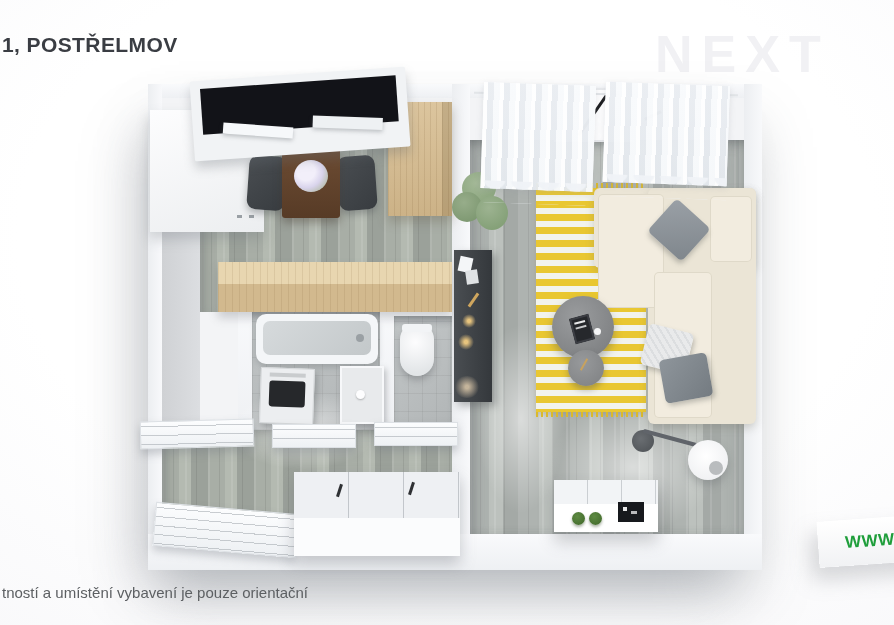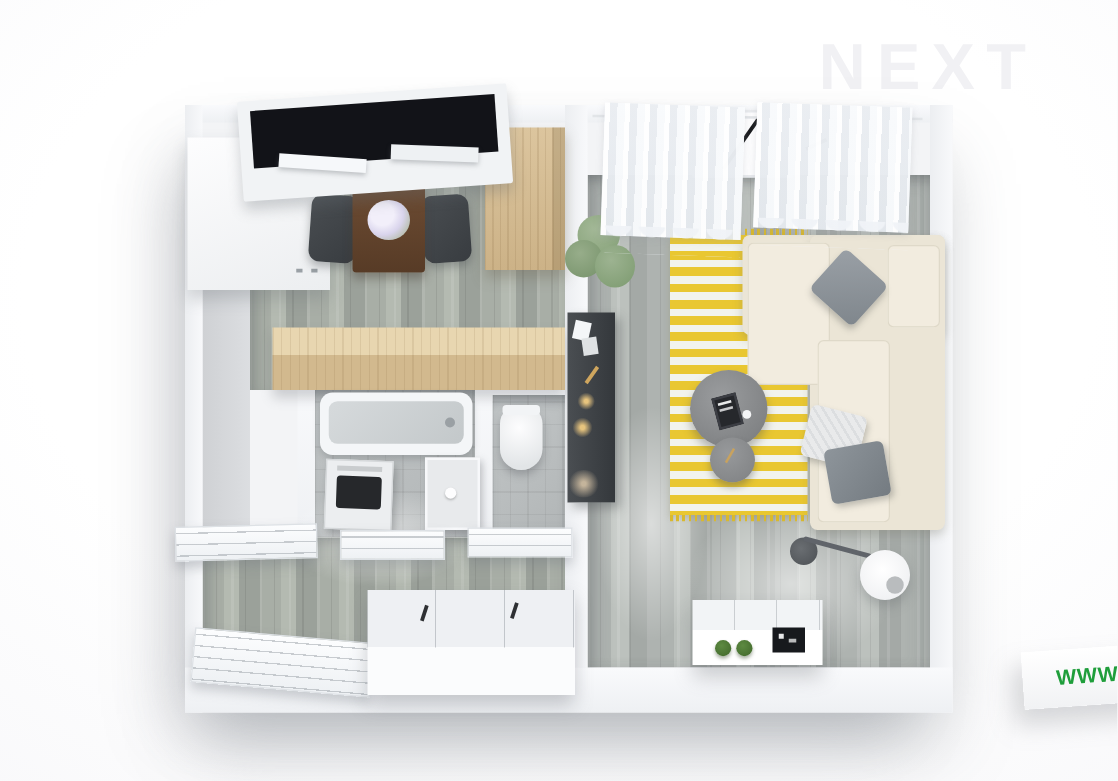--- a/index.html
+++ b/index.html
@@ -64,20 +64,21 @@
   .curtain .edge{position:absolute;left:0;right:0;bottom:0;height:22px;
     background:radial-gradient(ellipse 14px 11px at 14px 0, rgba(240,243,247,.95) 10px, rgba(0,0,0,0) 11px) repeat-x;
     background-size:27px 22px;}
 </style>
 </head>
 <body>
 
 <div class="canvas">
 
   <div class="abs watermark">NEXT</div>
+  <div class="abs title">1, POSTŘELMOV</div>
 
   <div class="abs plan">
 
     <div class="abs wall" style="left:90px;top:214px;width:232px;height:140px;"></div>
 
     <div class="abs wood" style="left:52px;top:28px;width:252px;height:200px;"></div>
     <div class="abs" style="left:14px;top:130px;width:38px;height:216px;background:linear-gradient(90deg,#cfd1d4,#dcdee1);"></div>
     <div class="abs wood-light" style="left:322px;top:56px;width:274px;height:394px;"></div>
     <div class="abs tile" style="left:104px;top:228px;width:128px;height:118px;"></div>
     <div class="abs tile" style="left:246px;top:232px;width:58px;height:114px;"></div>
@@ -205,20 +206,21 @@
     <div class="abs curtain" style="left:334px;top:0;width:112px;height:120px;transform:rotate(2deg);">
       <div class="body"></div>
       <div class="edge"></div>
     </div>
     <div class="abs curtain" style="left:456px;top:0;width:124px;height:114px;transform:rotate(2deg);">
       <div class="body"></div>
       <div class="edge"></div>
     </div>
   </div>
 
+  <div class="abs disclaimer">tností a umístění vybavení je pouze orientační</div>
 
   <div class="abs" style="left:818px;top:506px;width:130px;height:70px;">
     <div class="ribbon-band">
       <span>WWW.N</span>
     </div>
   </div>
 
 </div>
 
 </body></html>

